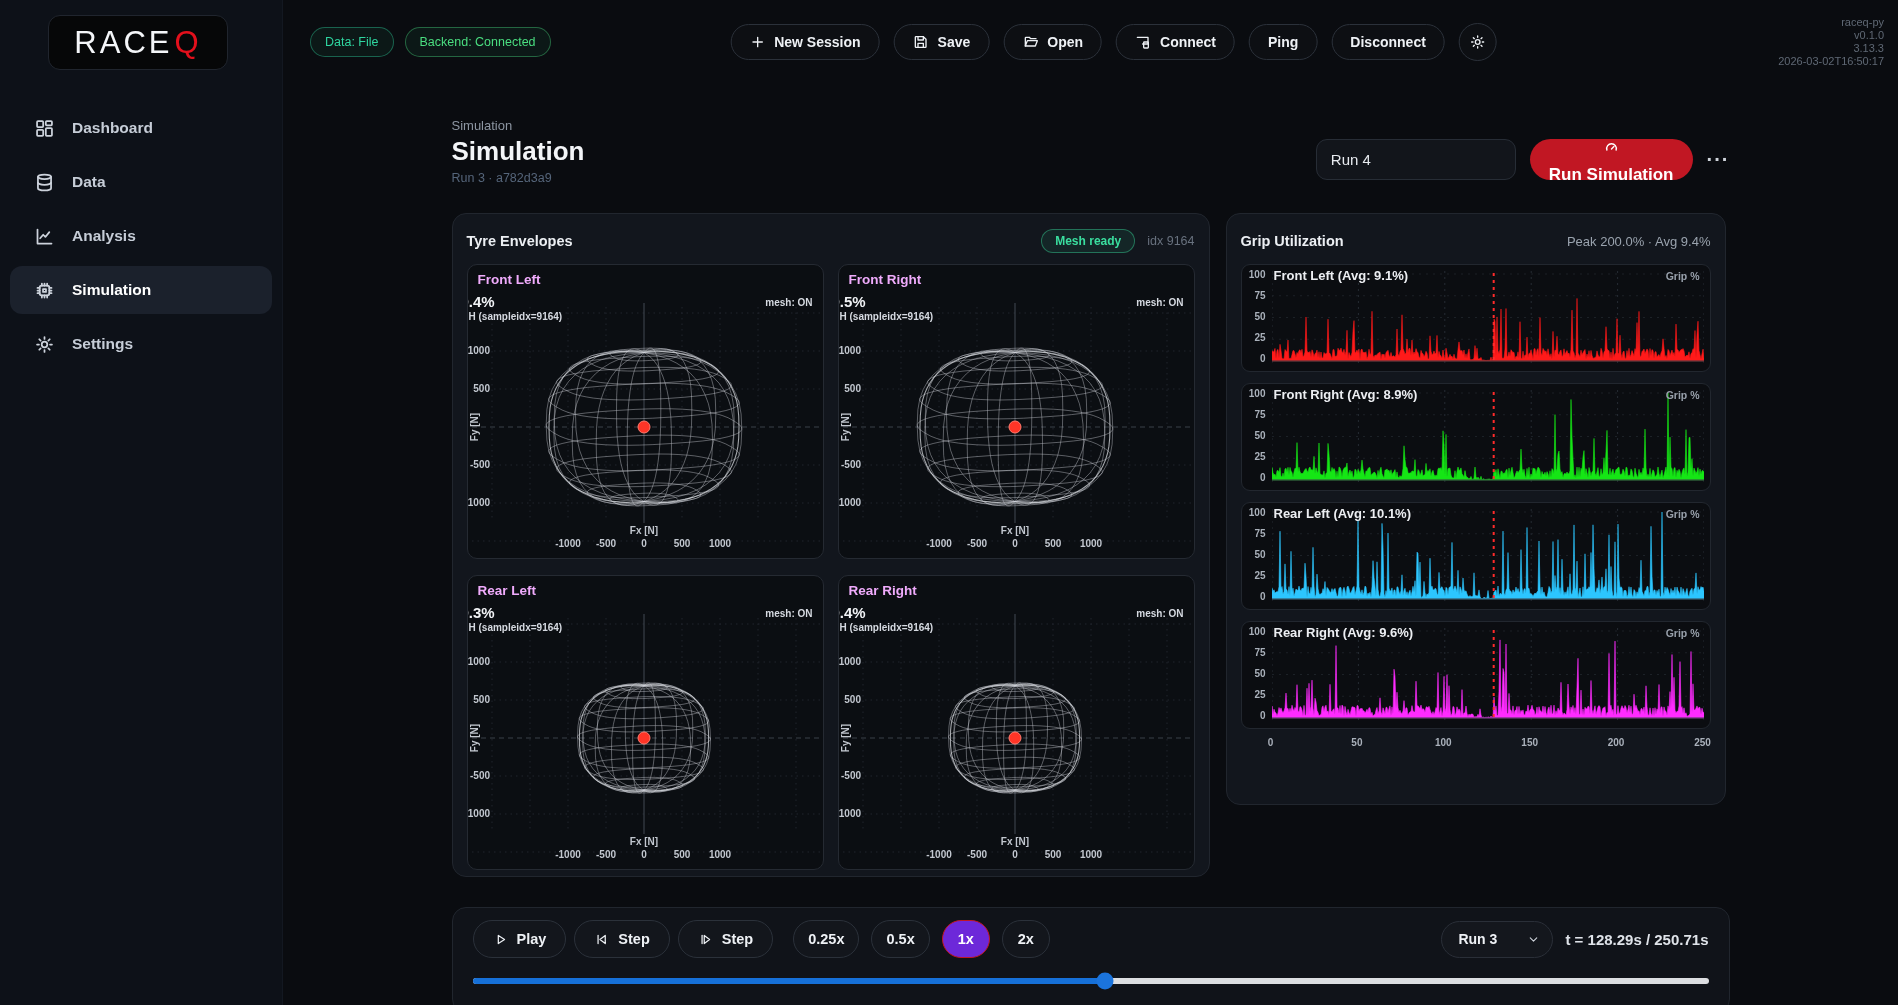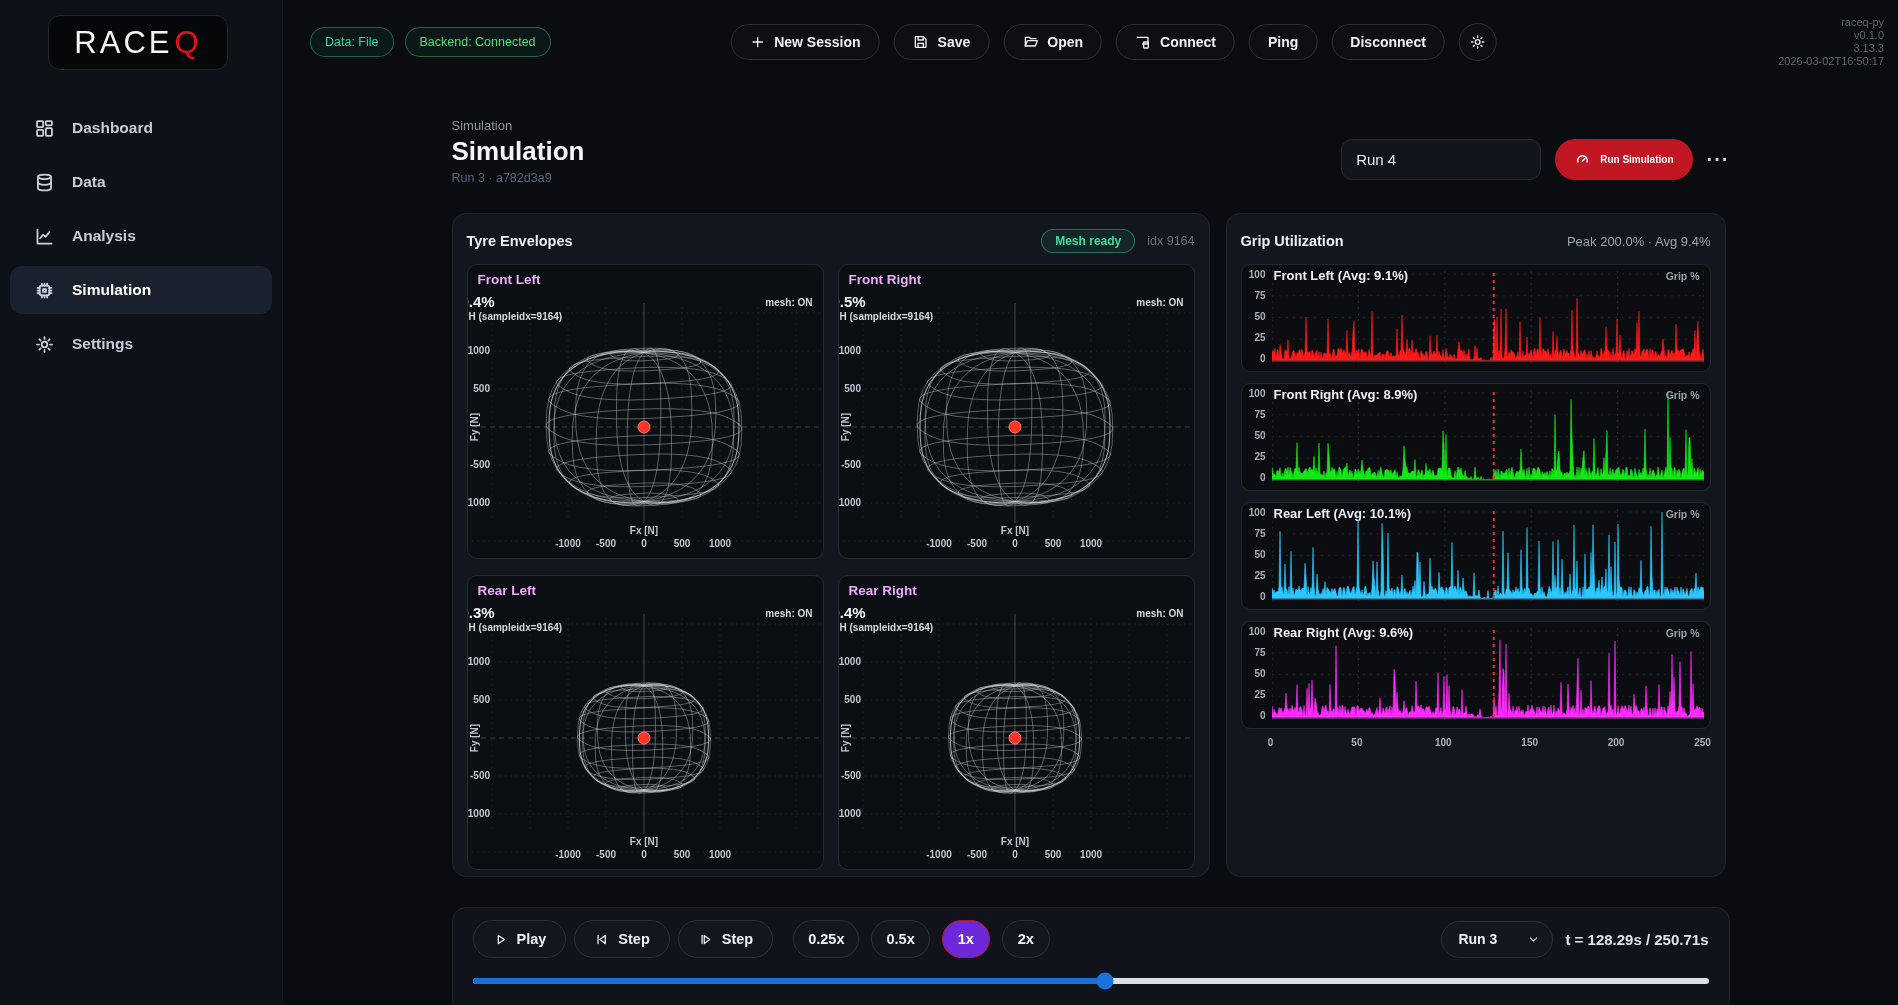--- a/index.html
+++ b/index.html
@@ -36,30 +36,30 @@
   .main { position:absolute; left:283px; top:84px; right:0; bottom:0; }
   .content { width:1278px; margin:0 auto; padding-top:34px; }
   .page-head { display:flex; justify-content:space-between; }
   .breadcrumb { font-size:13px; color:#8d96a2; }
   .page-title { font-size:26px; font-weight:800; color:#f3f5f8; margin-top:3px; }
   .page-sub { font-size:12.5px; color:#55657a; margin-top:4px; }
   .run-controls { display:flex; align-items:center; gap:14px; margin-top:16px; }
   .run-input { width:200px; height:41px; background:#12151b; border:1px solid #272d36; border-radius:11px;
     color:#e7eaef; font-size:15px; padding:0 14px; font-family:"Liberation Sans",sans-serif; outline:none; }
   .run-btn { display:flex; align-items:center; gap:9px; height:41px; padding:0 19px; border-radius:999px; border:none;
-    background:#c11723; color:#ffffff; font-size:10px; font-weight:800; cursor:pointer; }
+    background:#c11723; color:#ffffff; font-size:17px; font-weight:800; cursor:pointer;flex-direction:column; }
   .run-btn svg { width:17px; height:17px; stroke:#ffffff; }
   .more-btn { color:#cfd4db; font-size:20px; font-weight:800; letter-spacing:1px; background:none; border:none; cursor:pointer; }
   
   .panels { display:flex; gap:16px; margin-top:28px; }
   .panel { background:#12161d; border:1px solid #21262e; border-radius:14px; padding:12px 14px; }
   .panel-head { display:flex; align-items:center; height:30px; }
   .panel-title { font-size:14.5px; font-weight:800; color:#eceff3; }
   .tyre-panel { width:758px; height:664px; }
-  .grip-panel { width:500px; height:664px; }
+  .grip-panel { width:500px; height:592px; }
   .mesh-badge { margin-left:auto; padding:4px 13px; border-radius:999px; font-size:12px; font-weight:800;
     color:#3ade9f; background:rgba(42,190,130,0.10); border:1px solid rgba(56,210,150,0.45); }
   .idx-label { margin-left:12px; font-size:12.5px; color:#68717e; }
   .tyre-grid { display:grid; grid-template-columns:357px 357px; grid-template-rows:295px 295px; gap:16px 14px; margin-top:8px; }
   .env-card { position:relative; background:#0b0e12; border:1px solid #252a32; border-radius:10px; overflow:hidden; }
   .env-title { position:absolute; left:10px; top:7px; font-size:13.5px; font-weight:700; color:#f0abfc; z-index:2; }
   .env-ann { position:absolute; left:-7px; top:28px; z-index:2; }
   .env-ann .l1 { font-size:15px; font-weight:800; color:#f0f2f5; }
   .env-ann .l2 { font-size:10px; font-weight:700; color:#d6dae1; padding-left:8px; margin-top:1px; }
   .env-mesh-flag { position:absolute; right:10px; top:32px; font-size:10px; font-weight:800; color:#d6dae1; z-index:2; }

